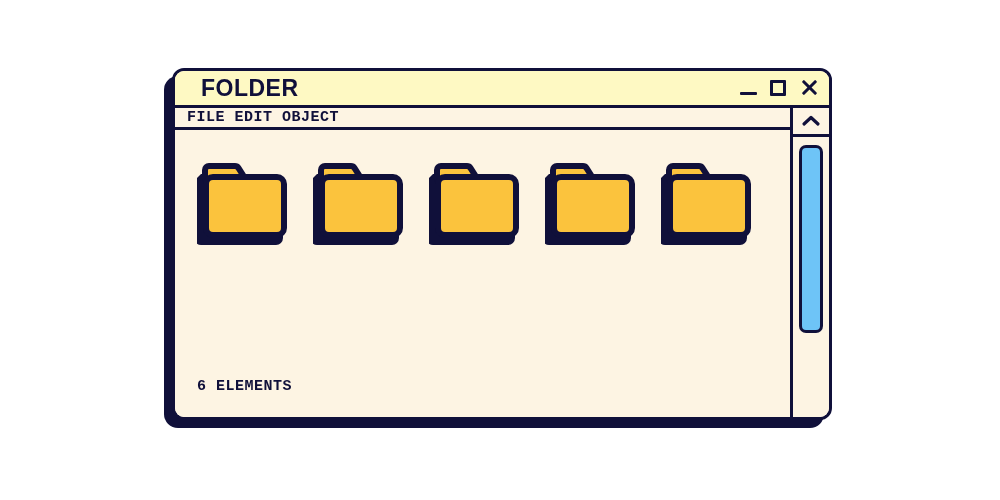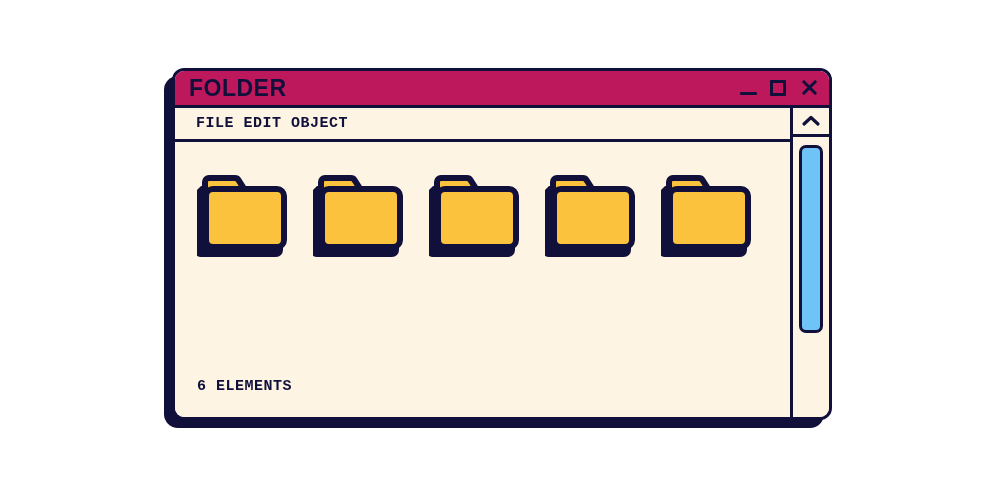--- a/index.html
+++ b/index.html
@@ -37,26 +37,26 @@
     box-sizing: border-box;
     overflow: hidden;
     display: flex;
     flex-direction: column;
   }
 
   
   #titlebar {
     height: 37px;
     flex: none;
-    background: #be185d;
+    background: #fef9c3;
     border-bottom: 3px solid #10103a;
     display: flex;
     align-items: center;
     justify-content: space-between;
-    padding: 0 10px 0 14px;
+    padding: 0 10px 0 26px;
     box-sizing: border-box;
   }
   #window-title {
     font-family: "Liberation Sans", sans-serif;
     font-weight: bold;
     font-size: 23px;
     letter-spacing: 0.5px;
     color: #10103a;
     line-height: 1;
   }
@@ -123,26 +123,26 @@
   }
   #right-column {
     width: 36px;
     flex: none;
     display: flex;
     flex-direction: column;
   }
 
   
   #menubar {
-    height: 34px;
+    height: 22px;
     flex: none;
     border-bottom: 3px solid #10103a;
     display: flex;
     align-items: center;
-    padding-left: 21px;
+    padding-left: 12px;
     box-sizing: border-box;
     background: #fdf4e3;
   }
   #menu-items {
     font-family: "Liberation Mono", monospace;
     font-weight: bold;
     font-size: 15px;
     color: #10103a;
     letter-spacing: 0.5px;
     white-space: nowrap;

